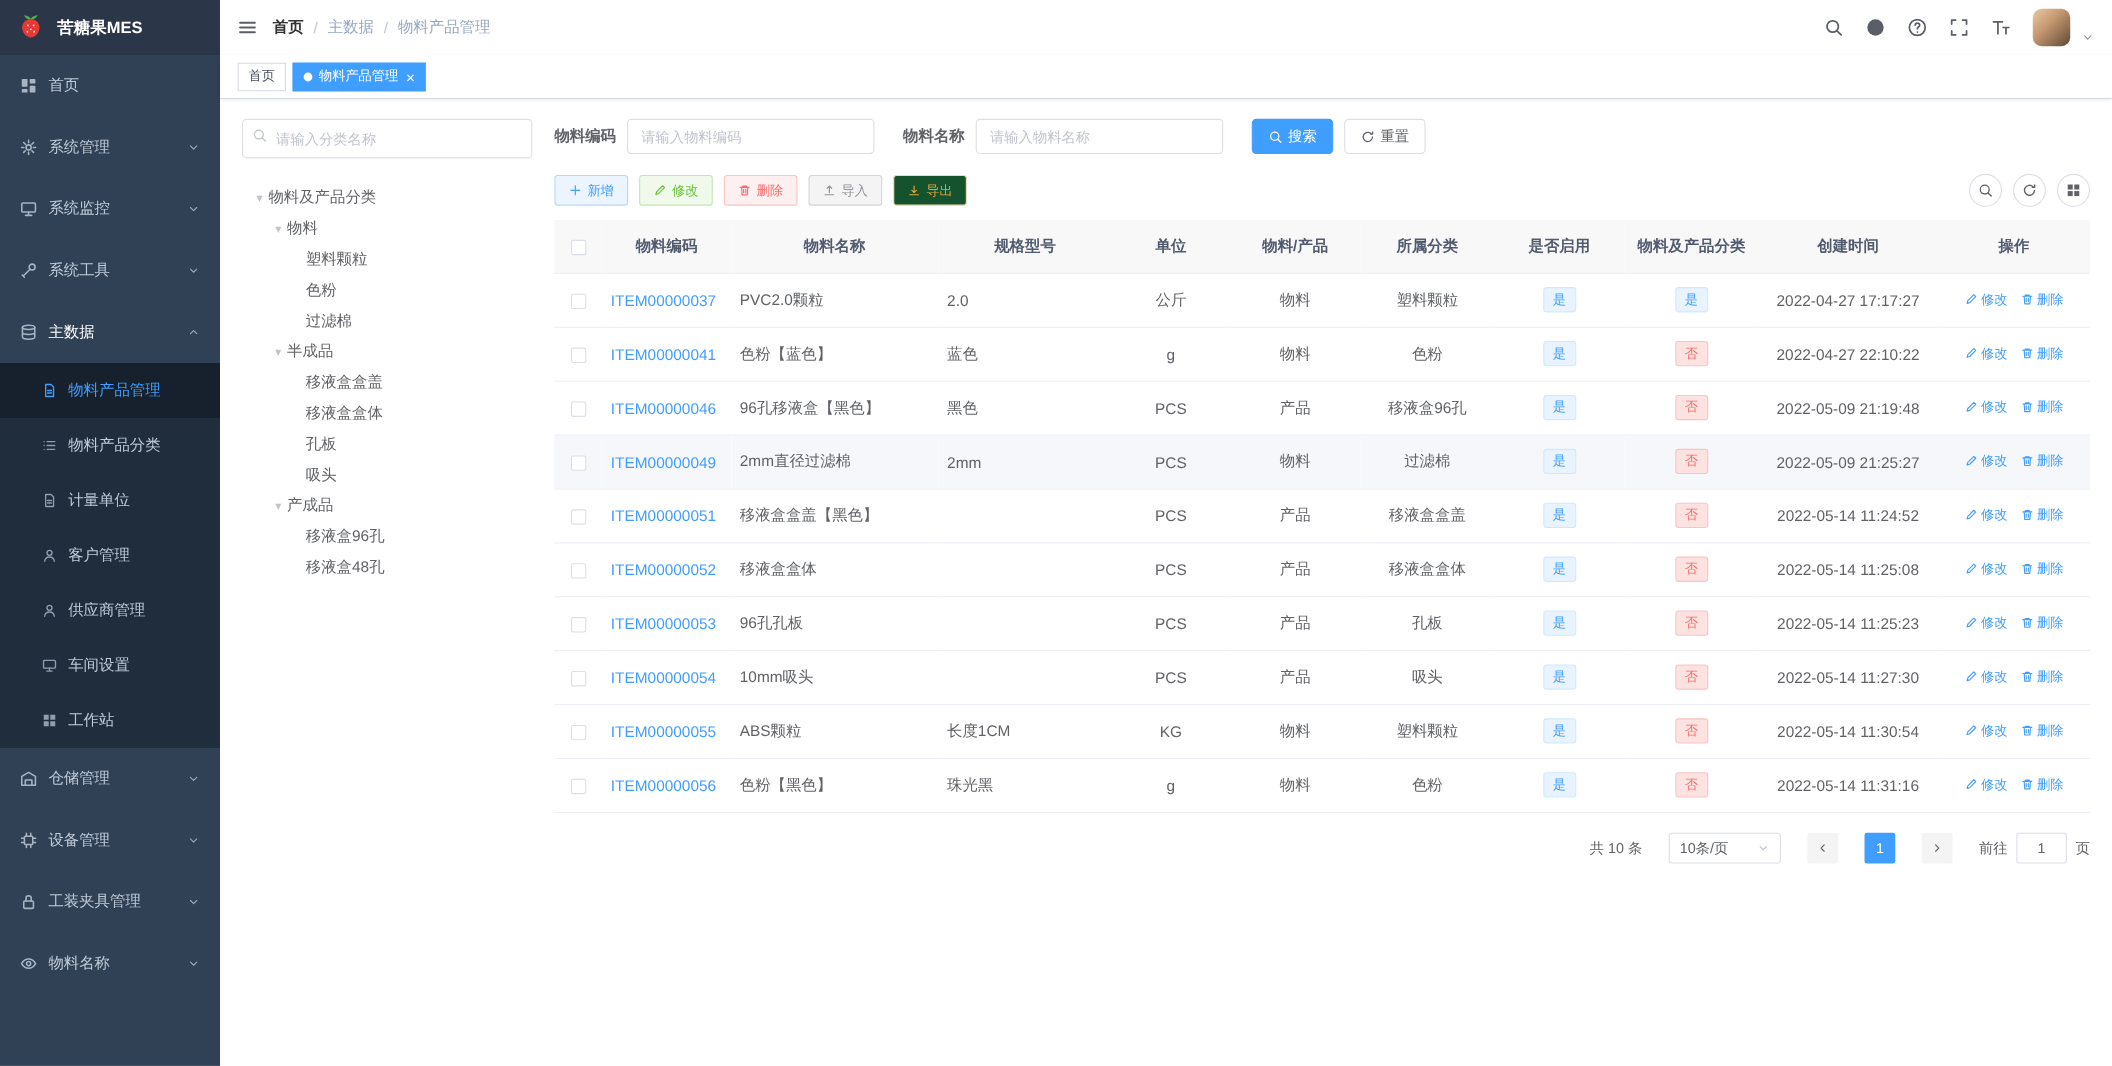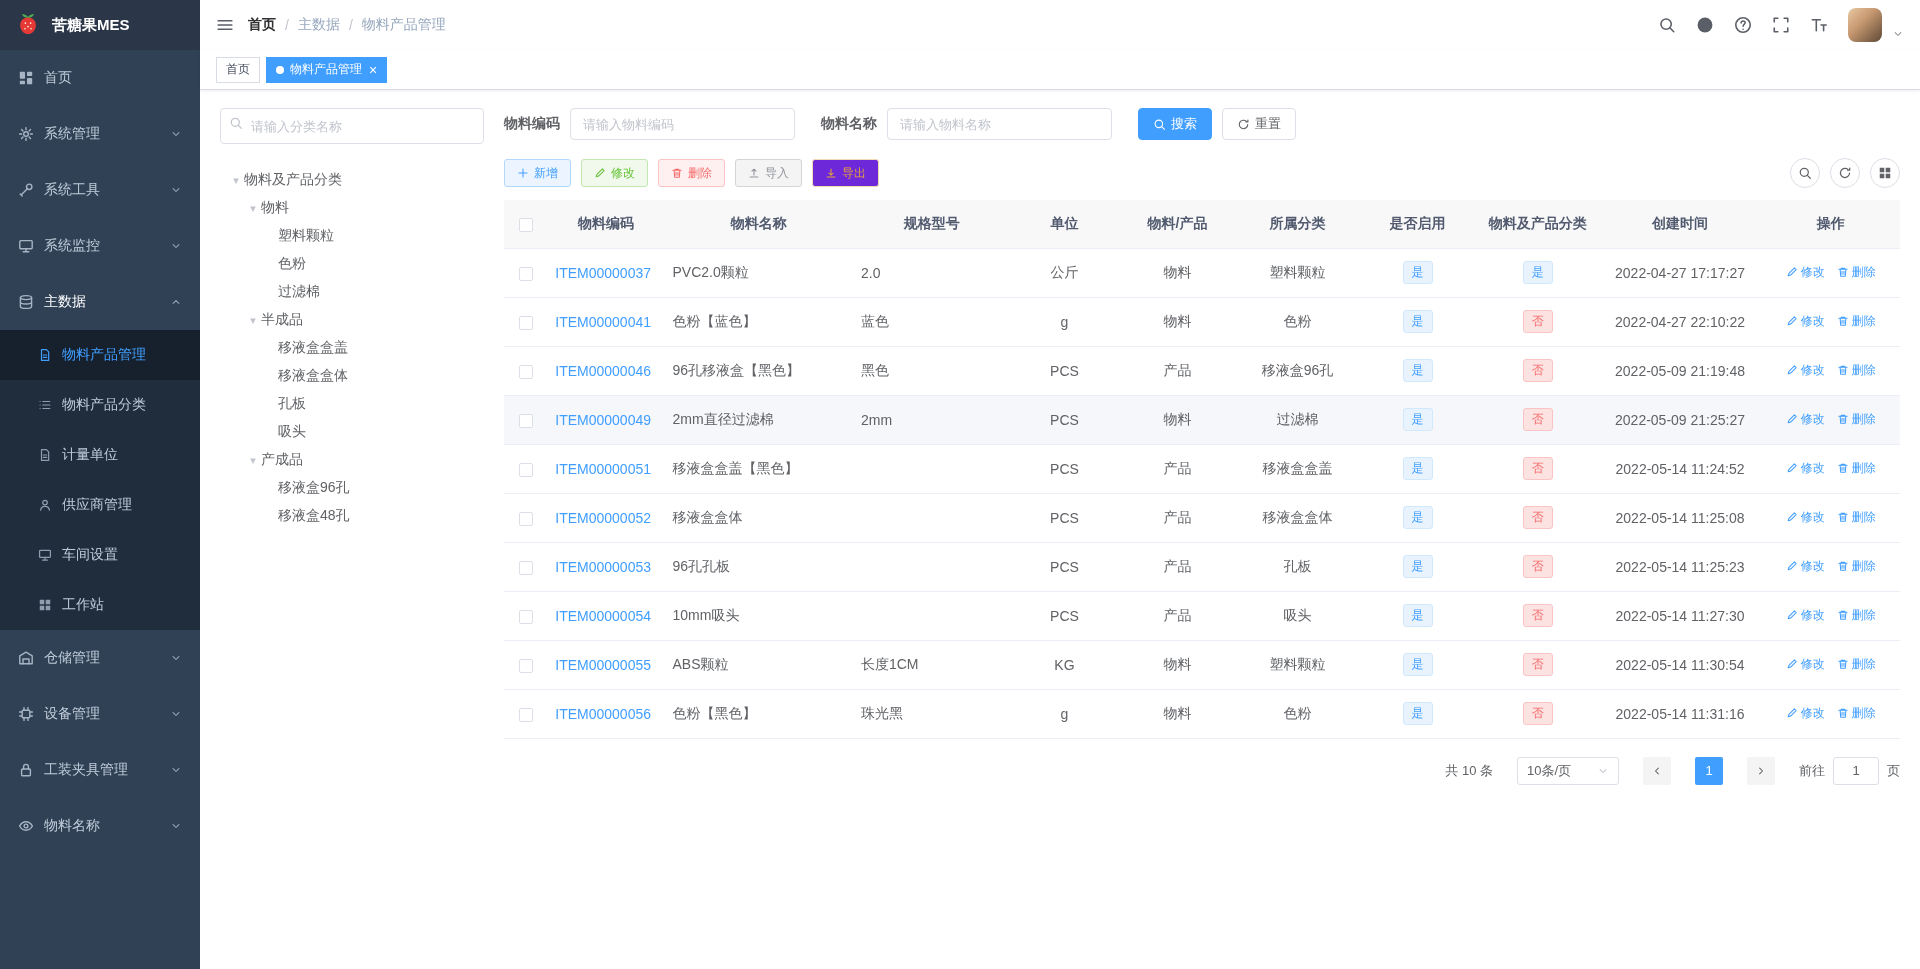--- a/index.html
+++ b/index.html
@@ -72,21 +72,21 @@
   .btn-default { background:#fff; border-color:#dcdfe6; color:#606266; margin-left:10px; }
 
   .toolbar { display:flex; align-items:center; margin-bottom:12px; }
   .toolbar-left { display:flex; align-items:center; gap:10px; }
   .btn-sm { height:28px; padding:0 12px; font-size:12px; border-radius:3px; border:1px solid; }
   .btn-sm .icon { font-size:12px; }
   .plain-primary { color:#409eff; background:#ecf5ff; border-color:#b3d8ff; }
   .plain-success { color:#67c23a; background:#f0f9eb; border-color:#c2e7b0; }
   .plain-danger  { color:#f56c6c; background:#fef0f0; border-color:#fbc4c4; }
   .plain-info    { color:#909399; background:#f4f4f5; border-color:#d3d4d6; }
-  .plain-warning { color:#e6a23c; background:#6d28d9; border-color:#f5dab1; }
+  .plain-warning { color:#e6a23c; background:#14532d; border-color:#f5dab1; }
   .toolbar-right { margin-left:auto; display:flex; align-items:center; gap:10px; }
   .tool-circle { width:30px; height:30px; border:1px solid #dcdfe6; border-radius:50%; display:inline-flex;
                  align-items:center; justify-content:center; color:#606266; font-size:14px; cursor:pointer; background:#fff; }
 
   .data-table { width:100%; border-collapse:collapse; table-layout:fixed; }
   .data-table th { background:#f8f8f9; color:#515a6e; font-weight:700; font-size:14px; height:48px;
                    text-align:center; border-bottom:1px solid #ebeef5; padding:0 8px; white-space:nowrap; overflow:hidden; }
   .data-table td { height:49px; border-bottom:1px solid #ebeef5; font-size:14px; color:#606266;
                    text-align:center; padding:0 8px; white-space:nowrap; overflow:hidden; }
   .data-table td.al { text-align:left; }
@@ -159,39 +159,39 @@
           <span class="menu-label">系统管理</span>
           <span class="chevron">
             <svg viewBox="0 0 16 16" width="1em" height="1em" fill="none" stroke="currentColor" stroke-width="1.4" stroke-linecap="round" stroke-linejoin="round">
               <path d="M4.2 6.2L8 10l3.8-3.8"></path>
             </svg>
           </span>
         </div>
         <div class="menu-item">
           <span class="icon">
             <svg viewBox="0 0 16 16" width="1em" height="1em" fill="none" stroke="currentColor" stroke-width="1.4" stroke-linecap="round" stroke-linejoin="round">
+              <rect x="1.8" y="2.6" width="12.4" height="8.2" rx="1"></rect>
+              <path d="M8 10.8v2.6M5.2 13.8h5.6"></path>
+            </svg>
+          </span>
+          <span class="menu-label">系统监控</span>
+          <span class="chevron">
+            <svg viewBox="0 0 16 16" width="1em" height="1em" fill="none" stroke="currentColor" stroke-width="1.4" stroke-linecap="round" stroke-linejoin="round">
+              <path d="M4.2 6.2L8 10l3.8-3.8"></path>
+            </svg>
+          </span>
+        </div>
+        <div class="menu-item">
+          <span class="icon">
+            <svg viewBox="0 0 16 16" width="1em" height="1em" fill="none" stroke="currentColor" stroke-width="1.4" stroke-linecap="round" stroke-linejoin="round">
               <circle cx="11.2" cy="4.8" r="2.7"></circle>
               <path d="M9.3 6.7l-6.2 6.2M2.2 12l2 2"></path>
             </svg>
           </span>
           <span class="menu-label">系统工具</span>
-          <span class="chevron">
-            <svg viewBox="0 0 16 16" width="1em" height="1em" fill="none" stroke="currentColor" stroke-width="1.4" stroke-linecap="round" stroke-linejoin="round">
-              <path d="M4.2 6.2L8 10l3.8-3.8"></path>
-            </svg>
-          </span>
-        </div>
-        <div class="menu-item">
-          <span class="icon">
-            <svg viewBox="0 0 16 16" width="1em" height="1em" fill="none" stroke="currentColor" stroke-width="1.4" stroke-linecap="round" stroke-linejoin="round">
-              <rect x="1.8" y="2.6" width="12.4" height="8.2" rx="1"></rect>
-              <path d="M8 10.8v2.6M5.2 13.8h5.6"></path>
-            </svg>
-          </span>
-          <span class="menu-label">系统监控</span>
           <span class="chevron">
             <svg viewBox="0 0 16 16" width="1em" height="1em" fill="none" stroke="currentColor" stroke-width="1.4" stroke-linecap="round" stroke-linejoin="round">
               <path d="M4.2 6.2L8 10l3.8-3.8"></path>
             </svg>
           </span>
         </div>
         <div class="menu-item open">
           <span class="icon">
             <svg viewBox="0 0 16 16" width="1em" height="1em" fill="none" stroke="currentColor" stroke-width="1.4" stroke-linecap="round" stroke-linejoin="round">
               <ellipse cx="8" cy="3.6" rx="5.6" ry="2"></ellipse>
@@ -224,20 +224,29 @@
             <span class="menu-label">物料产品分类</span>
           </div>
           <div class="submenu-item">
             <span class="icon">
               <svg viewBox="0 0 16 16" width="1em" height="1em" fill="none" stroke="currentColor" stroke-width="1.4" stroke-linecap="round" stroke-linejoin="round">
                 <path d="M4 1.8h5.6l2.6 2.6v9.8H4z"></path>
                 <path d="M6 8h4M6 10.6h4"></path>
               </svg>
             </span>
             <span class="menu-label">计量单位</span>
+          </div>
+          <div class="submenu-item">
+            <span class="icon">
+              <svg viewBox="0 0 16 16" width="1em" height="1em" fill="none" stroke="currentColor" stroke-width="1.4" stroke-linecap="round" stroke-linejoin="round">
+                <circle cx="8" cy="5.2" r="2.6"></circle>
+                <path d="M3 14c.4-3 2.3-4.4 5-4.4s4.6 1.4 5 4.4"></path>
+              </svg>
+            </span>
+            <span class="menu-label">客户管理</span>
           </div>
           <div class="submenu-item">
             <span class="icon">
               <svg viewBox="0 0 16 16" width="1em" height="1em" fill="none" stroke="currentColor" stroke-width="1.4" stroke-linecap="round" stroke-linejoin="round">
                 <circle cx="8" cy="5.2" r="2.6"></circle>
                 <path d="M3 14c.4-3 2.3-4.4 5-4.4s4.6 1.4 5 4.4"></path>
               </svg>
             </span>
             <span class="menu-label">供应商管理</span>
           </div>

